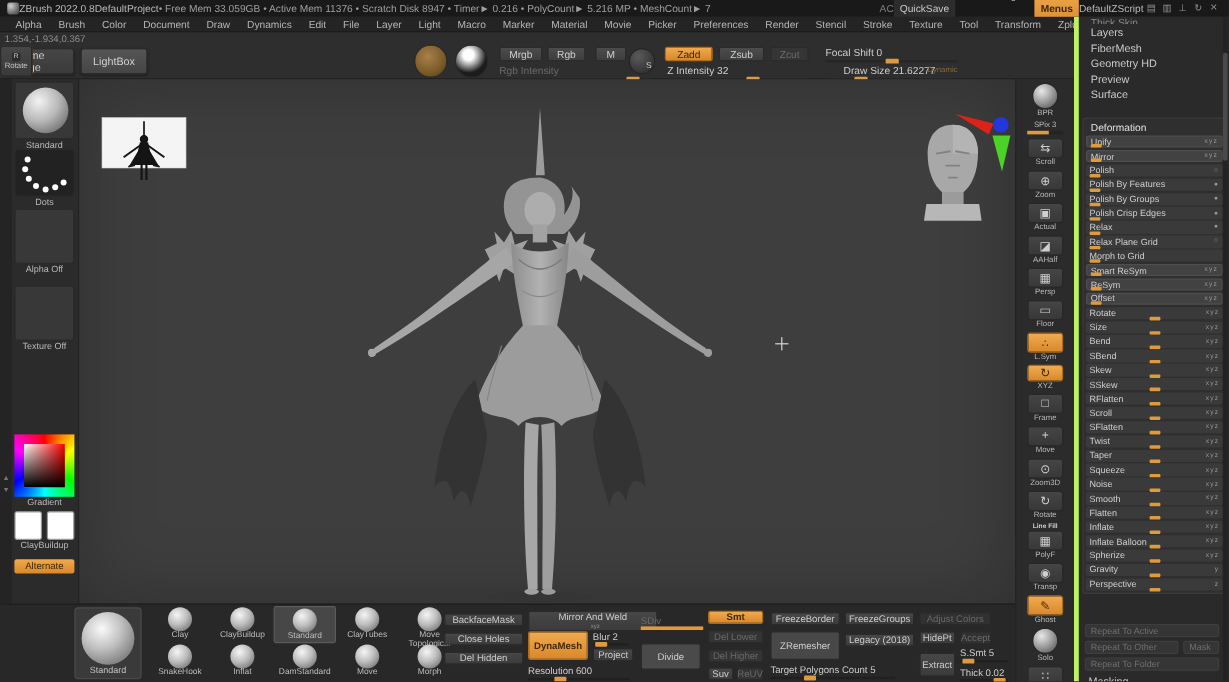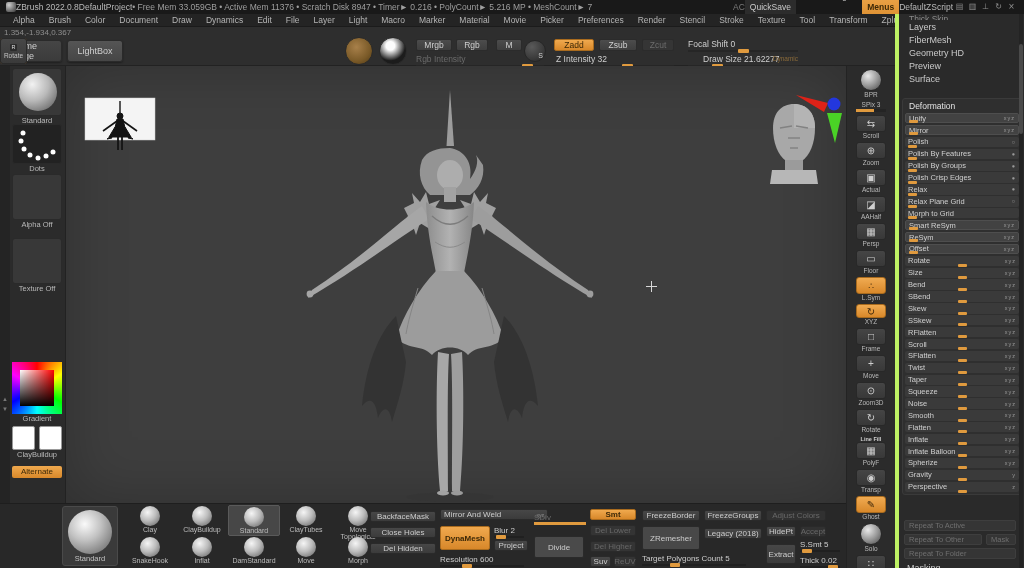--- a/index.html
+++ b/index.html
@@ -591,21 +591,21 @@
         <div class="bcell">
           <div class="ball"></div>
           <div>Morph</div>
         </div>
       </div>
 
     <div class="gbtn" style="left:370px; top:7px; width:66px;">BackfaceMask</div>
     <div class="gbtn" style="left:370px; top:23px; width:66px;">Close Holes</div>
     <div class="gbtn" style="left:370px; top:39px; width:66px;">Del Hidden</div>
 
-    <div class="gbtn" style="left:440px; top:5px; width:108px; justify-content:space-between;">
+    <div class="gbtn" style="left:440px; top:5px; width:108px; justify-content:space-between;flex-direction:column;">
       <span>Mirror And Weld</span>
       <span class="xyz">xyz</span>
     </div>
     <div class="gbtn orange" style="left:440px; top:22px; width:50px; height:24px;">DynaMesh</div>
     <div class="gslider" style="left:494px; top:22px; width:30px;">
       <span>Blur 2</span>
       <span class="trk">
           <i style="left:2px;"></i>
         </span>
     </div>

